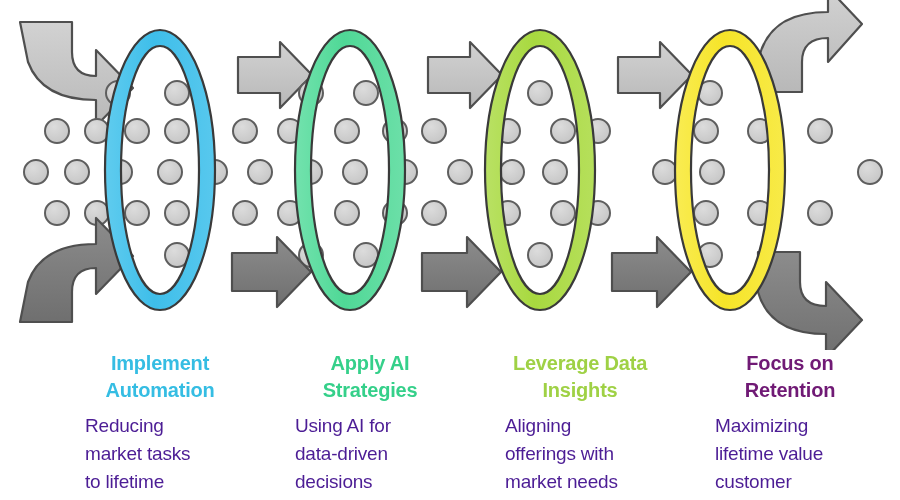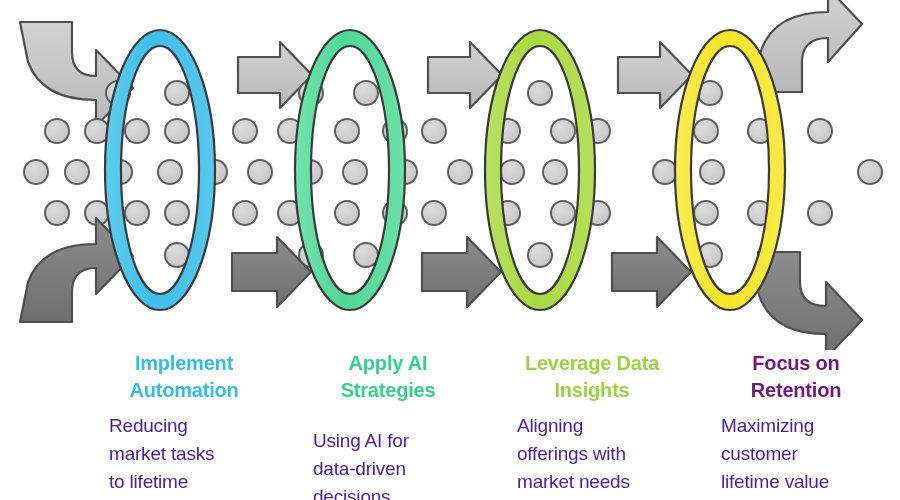--- a/index.html
+++ b/index.html
@@ -8,28 +8,28 @@
     width: 900px; height: 500px;
     background: #ffffff;
     font-family: "Liberation Sans", sans-serif;
     overflow: hidden;
     position: relative;
   }
   #stage { position:absolute; left:0; top:0; width:900px; height:500px; }
   #diagram { position:absolute; left:0; top:0; width:900px; height:350px; }
   #captions {
     position:absolute; left:0; top:350px; width:900px; height:150px;
-    display:flex; flex-direction:row;padding-left:24px;
+    display:flex; flex-direction:row;
   }
   .caption-col {
     width:190px; padding:0;
     display:flex; flex-direction:column; align-items:flex-start;
   }
   .caption-col.c1 { margin-left:85px; }
-  .caption-col.c2 { margin-left:25px;gap:15px; }
+  .caption-col.c2 { margin-left:25px; }
   .caption-col.c3 { margin-left:25px; }
   .caption-col.c4 { margin-left:25px; }
   .cap-title {
     font-size: 20px;
     font-weight: bold;
     line-height: 27px;
     text-align: center;
     width: 150px;
     letter-spacing: -0.2px;
   }
@@ -269,19 +269,19 @@
       </div>
     </div>
 
     <div class="caption-col c4">
       <div class="cap-title" style="color: #701a75;">
         <div>Focus on</div>
         <div>Retention</div>
       </div>
       <div class="cap-body">
         <div>Maximizing</div>
+        <div>lifetime value</div>
         <div>customer</div>
-        <div>lifetime value</div>
       </div>
     </div>
 
   </div>
 </div>
 
 </body></html>

